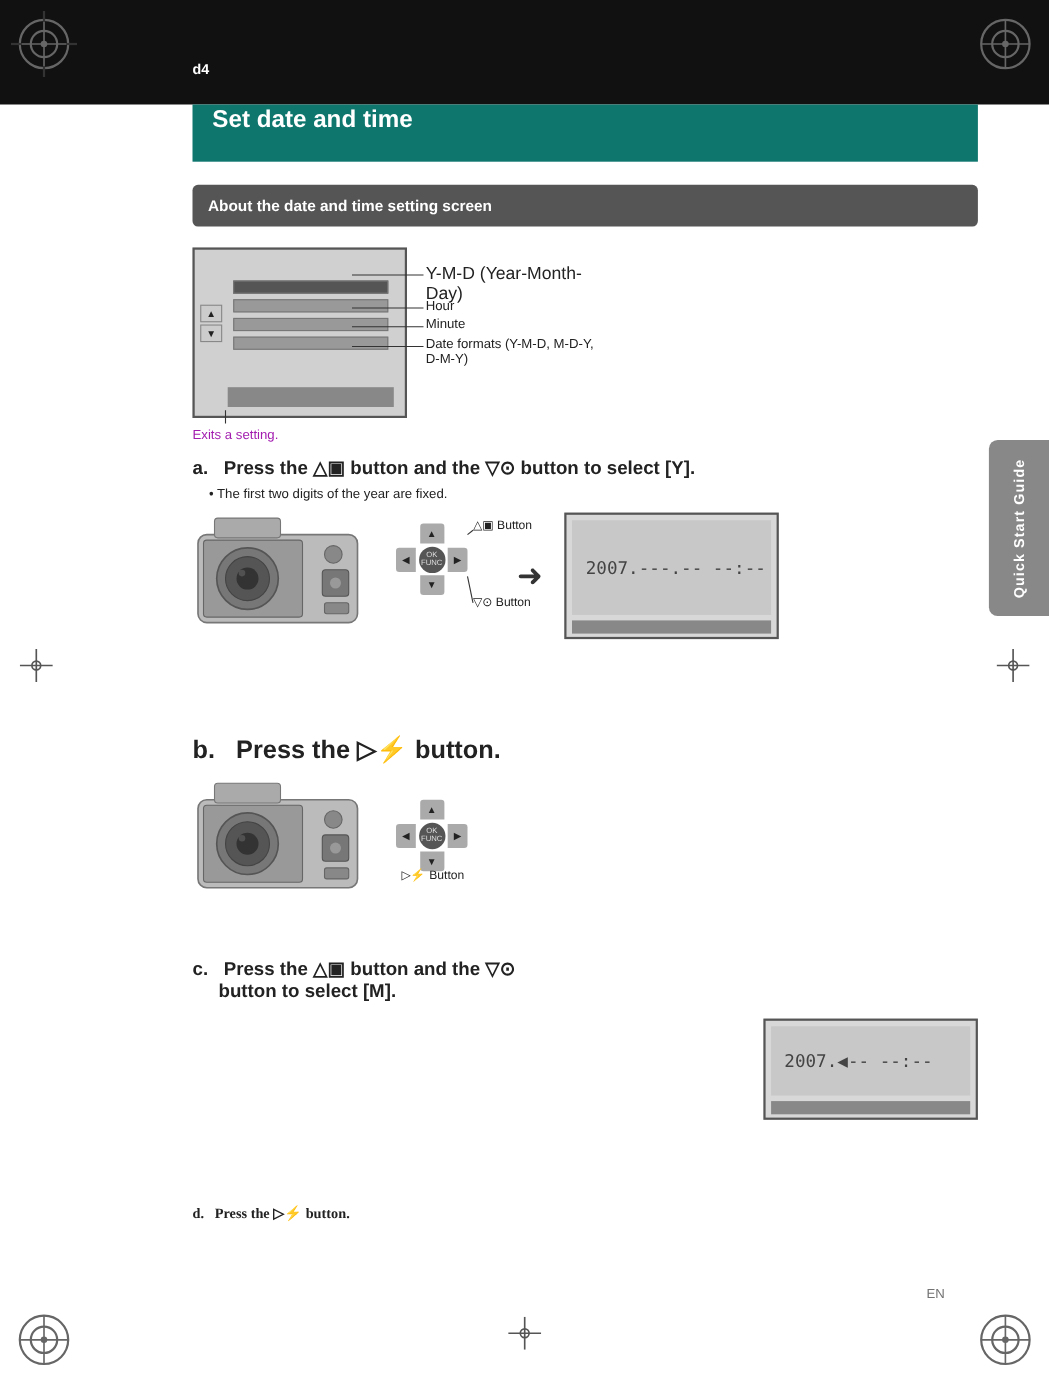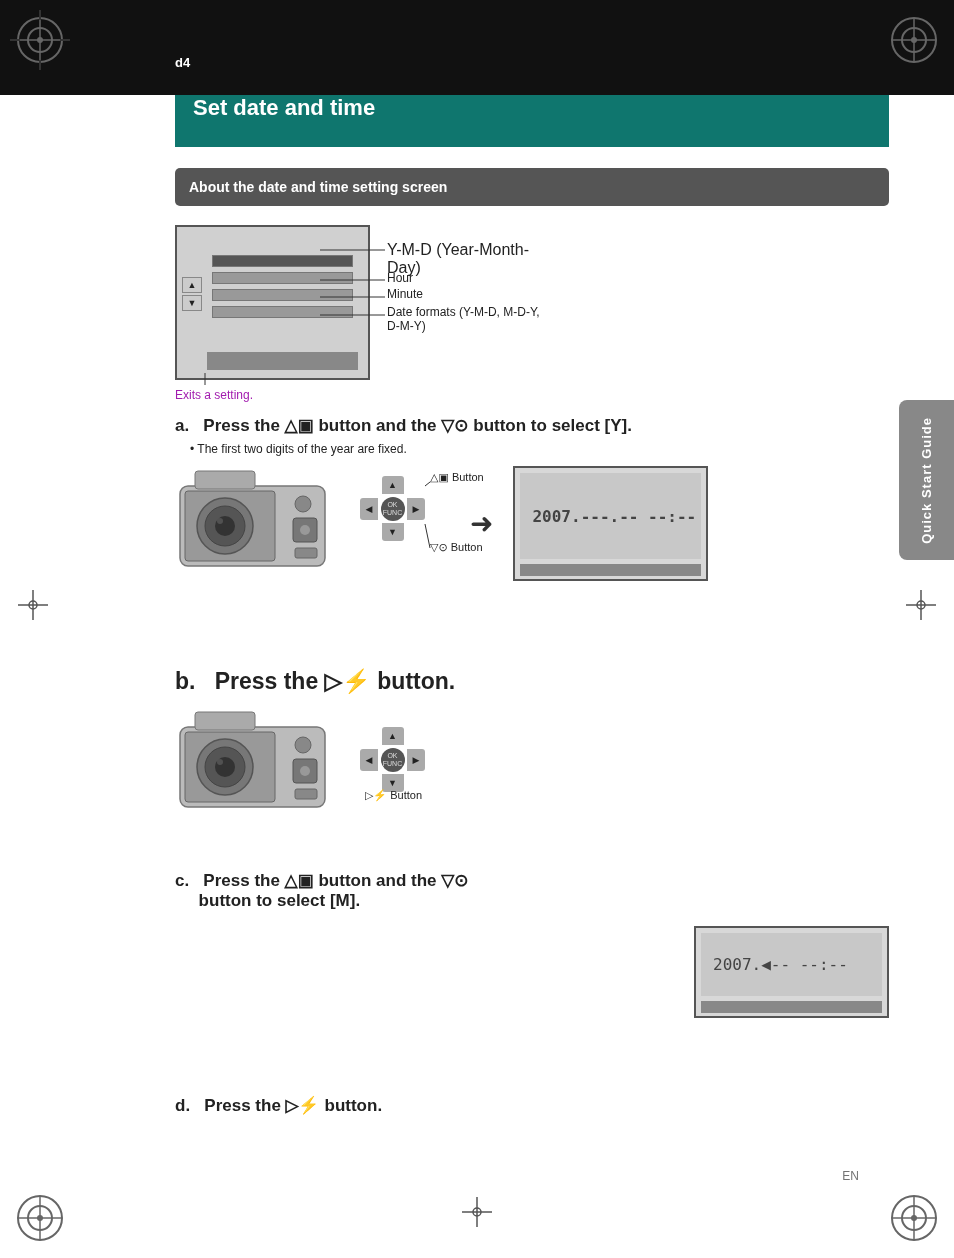--- a/index.html
+++ b/index.html
@@ -188,21 +188,20 @@
       color: #333;
     }
 
     
     .result-screen {
       width: 195px;
       height: 115px;
       border: 2px solid #555;
       background: #d8d8d8;
       position: relative;
-      font-weight: bold;
     }
     .result-screen .rs-inner {
       position: absolute;
       top: 5px;
       left: 5px;
       right: 5px;
       bottom: 20px;
       background: #c8c8c8;
       display: flex;
       align-items: center;
@@ -643,21 +642,21 @@
       <div class="rs2-icon">↩</div>
       <div class="rs2-inner">
         <span class="rs2-text">2007.◀-- --:--</span>
       </div>
       <div class="rs2-bottom"></div>
     </div>
   </div>
 </div>
 
 <div class="step-d">
-  <div style="font-size:17px;font-weight:bold;">
+  <div style="font-size:13px;font-weight:bold;font-family:Liberation Serif, serif;">
     <span>d.&nbsp;&nbsp;</span>
     <span>Press the ▷⚡ button.</span>
   </div>
 </div>
 
 <div class="sidebar-tab">
   <span class="sidebar-text">Quick Start Guide</span>
 </div>
 
 <div class="en-label">EN</div>

